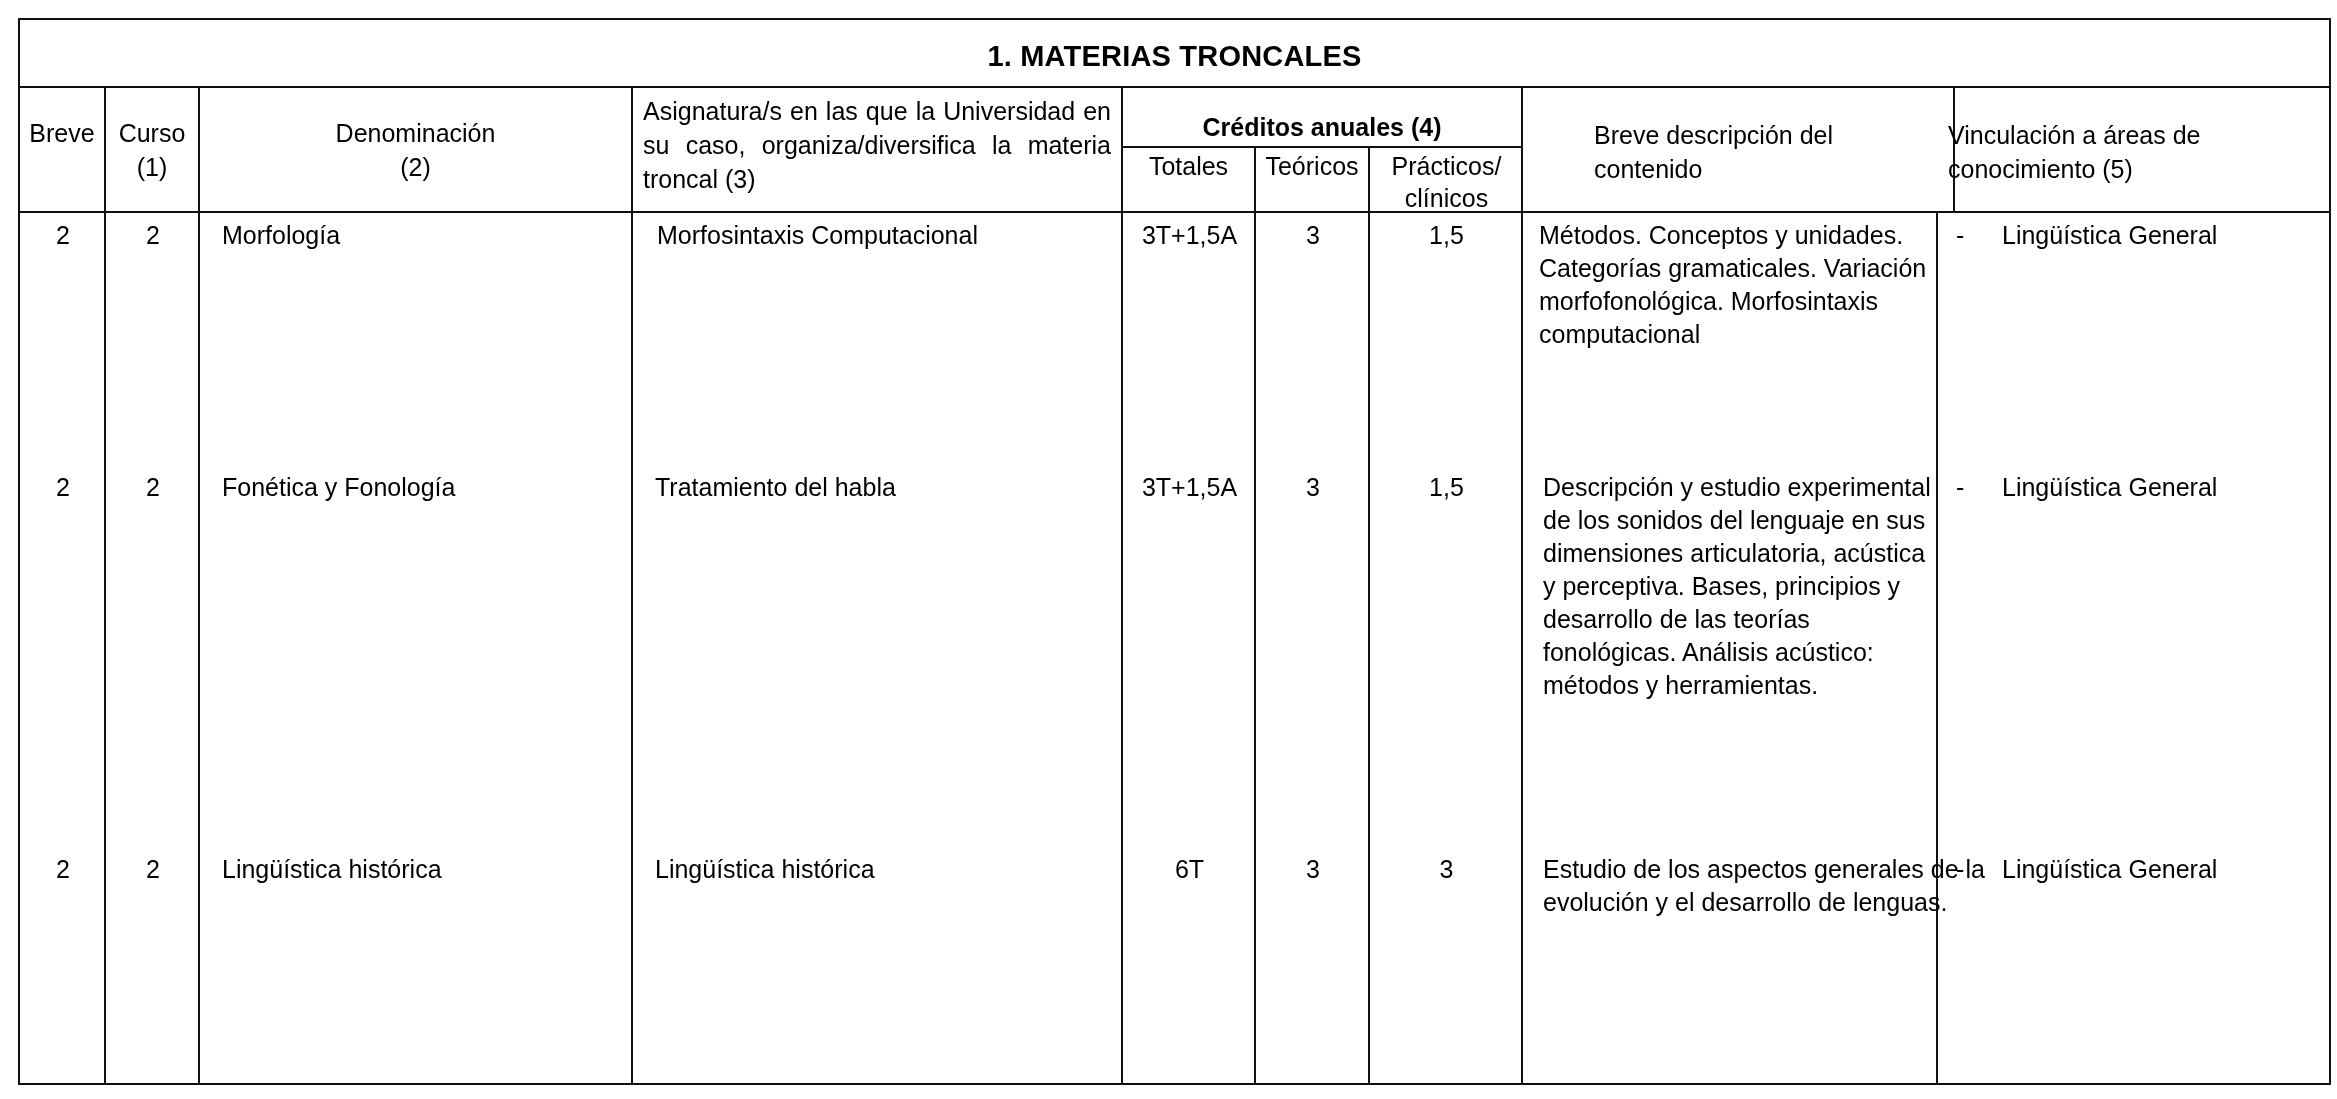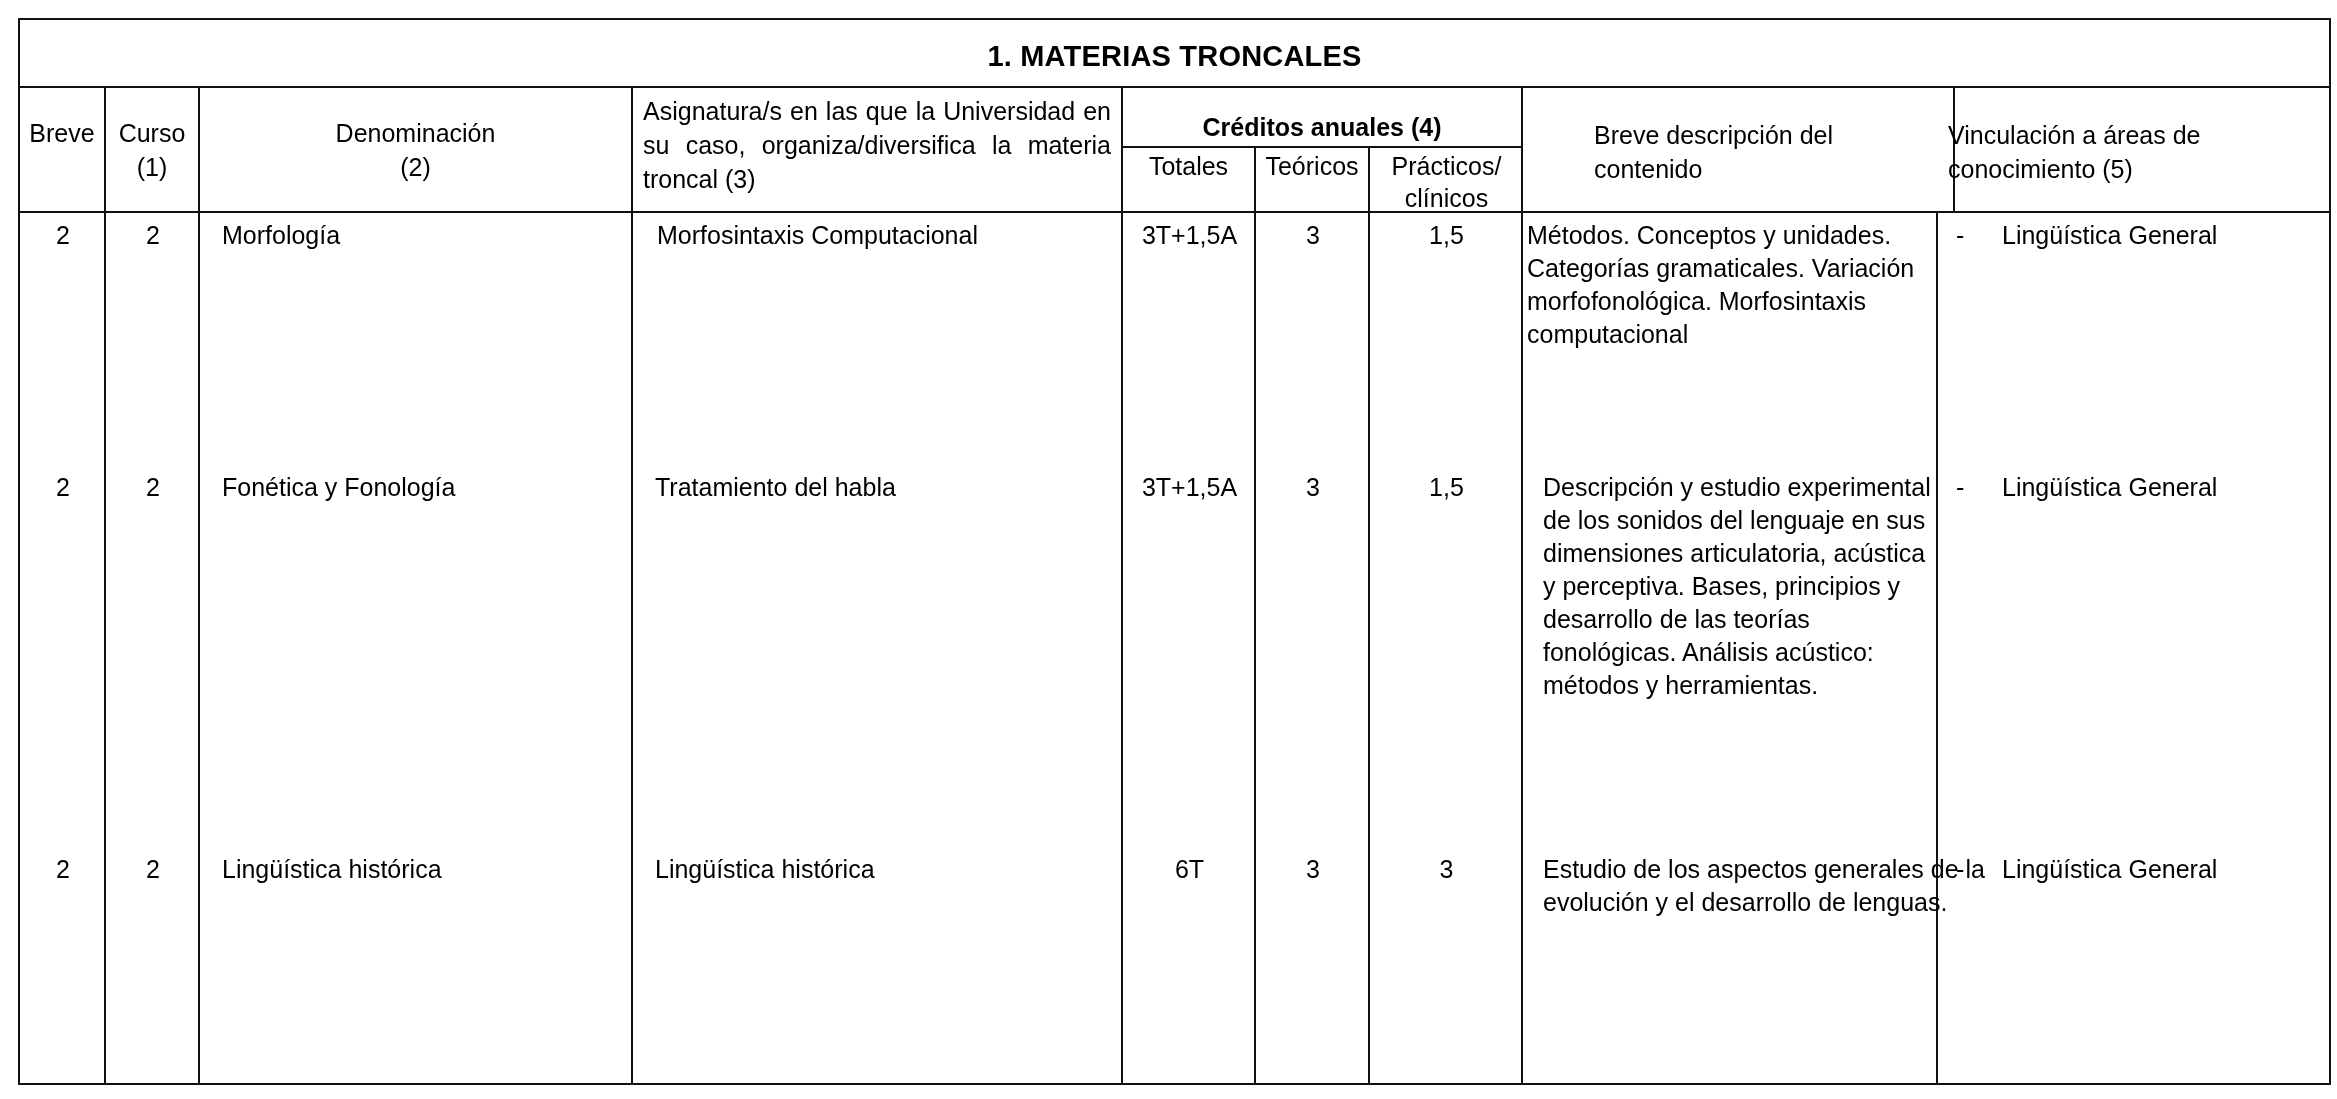--- a/index.html
+++ b/index.html
@@ -227,21 +227,21 @@
         </div>
         <div class="rowtext center" style="left:1103px; top:6px; width:133px;">
           <span>3T+1,5A</span>
         </div>
         <div class="rowtext center" style="left:1236px; top:6px; width:114px;">
           <span>3</span>
         </div>
         <div class="rowtext center" style="left:1350px; top:6px; width:153px;">
           <span>1,5</span>
         </div>
-        <div class="rowtext" style="left:1503px; top:6px; width:415px; padding-left:4px; padding-right:8px;">
+        <div class="rowtext" style="left:1503px; top:6px; width:415px; padding-left:16px; padding-right:8px;">
           <span>Métodos. Conceptos y unidades. Categorías gramaticales. Variación morfofonológica. Morfosintaxis computacional</span>
         </div>
         <div class="dash-item" style="left:1918px; top:6px; width:391px; padding-left:18px;">
           <span class="dash-mark">-</span><span>Lingüística General</span>
         </div>
       </div>
 
       <div>
         <div class="rowtext center" style="left:0; top:258px; width:86px;">
           <span>2</span>

